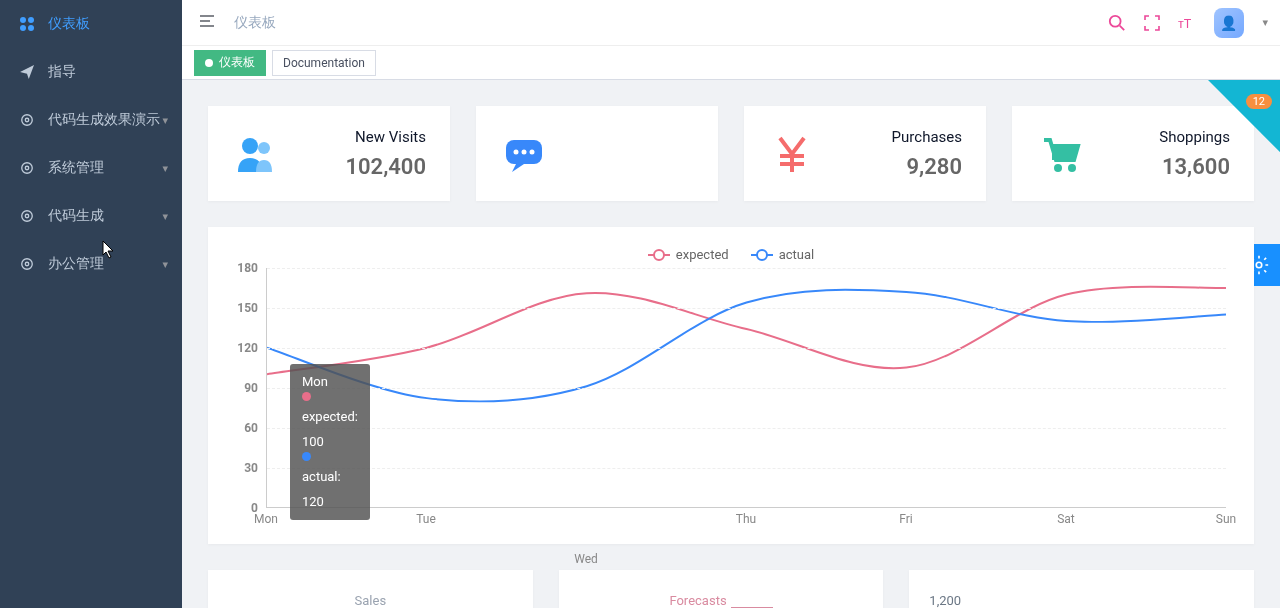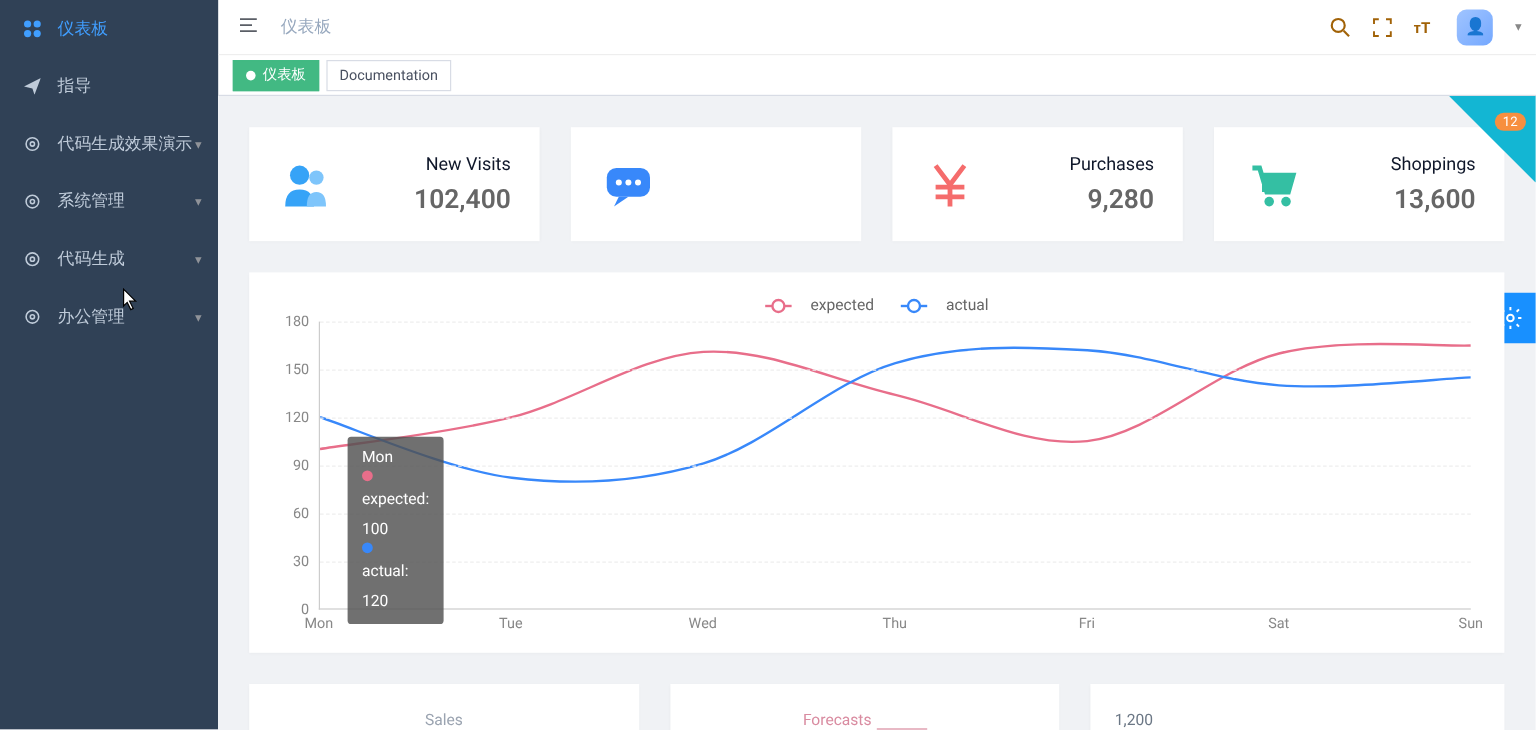--- a/index.html
+++ b/index.html
@@ -8,48 +8,48 @@
 .sidebar { width: 182px; background: #304156; height: 100%; flex-shrink: 0; }
 .side-item { display: flex; align-items: center; height: 48px; padding: 0 18px; color: #bfcbd9; font-size: 14px; cursor: pointer; position: relative; }
 .side-item.active { color: #409eff; }
 .side-item .ic { width: 18px; margin-right: 12px; display: flex; align-items: center; justify-content: center; }
 .side-item .chev { position: absolute; right: 14px; color: #909399; font-size: 11px; }
 .main { flex: 1; display: flex; flex-direction: column; background: #fff; }
 .topbar { height: 46px; display: flex; align-items: center; padding: 0 12px; border-bottom: 1px solid #eee; }
 .hamburger { cursor: pointer; padding: 4px; color: #5a5e66; }
 .breadcrumb { margin-left: 14px; color: #97a8be; font-size: 14px; }
 .top-actions { margin-left: auto; display: flex; align-items: center; gap: 18px; }
-.top-ic { cursor: pointer; color: #a16207; display: flex; align-items: flex-end; font-weight: bold; }
+.top-ic { cursor: pointer; color: #ec4899; display: flex; align-items: flex-end; }
 .avatar { width: 30px; height: 30px; border-radius: 8px; background: linear-gradient(135deg,#a0c4ff,#74a8ff); display:flex;align-items:center;justify-content:center; color:#fff; font-size:14px;}
 .caret-down { font-size: 11px; color:#888; }
 .tabs { height: 34px; border-bottom: 1px solid #d8dce5; display: flex; align-items: center; padding: 0 12px; gap: 6px; }
 .tab { height: 26px; border: 1px solid #d8dce5; padding: 0 10px; display: flex; align-items: center; font-size: 12px; color: #495060; background: #fff; cursor: pointer; gap:6px; }
 .tab.active { background: #42b983; color: #fff; border-color: #42b983; }
 .tab.active::before { content:""; width:8px; height:8px; border-radius:50%; background:#fff; display:inline-block; }
 .content { flex: 1; overflow-y: auto; background: #f0f2f5; padding: 26px; position: relative; }
 .corner-badge { position: absolute; top: 0; right: 0; width: 72px; height: 72px; overflow: hidden; }
 .corner-badge::before { content:""; position:absolute; width: 102px; height: 102px; background:#13b6d3; transform: rotate(45deg); top:-51px; right:-51px; }
 .corner-badge .num { position:absolute; top:14px; right:8px; background:#f78f3f; color:#fff; font-size:11px; padding:1px 7px; border-radius:10px; }
 .stats-row { display: flex; gap: 26px; }
 .stat-card { flex:1; background:#fff; padding: 22px 24px; display:flex; align-items:center; box-shadow: 0 1px 3px rgba(0,0,0,0.04); }
 .stat-card .stat-icon { width: 48px; height: 48px; display:flex; align-items:center; justify-content:center; }
 .stat-card .stat-txt { margin-left:auto; text-align:right; }
 .stat-title { color:#0f172a; font-size:15px; margin-bottom:8px; }
 .stat-value { color:#666; font-size:22px; font-weight:600; }
 .settings-fab { position:absolute; right:0; top:164px; width:42px; height:42px; background:#1890ff; display:flex; align-items:center; justify-content:center; color:#fff; cursor:pointer; border-radius:4px 0 0 4px; }
 .chart-card { background:#fff; margin-top:26px; padding:20px 20px 16px 20px; box-shadow: 0 1px 3px rgba(0,0,0,0.04); position:relative; }
 .legend { display:flex; justify-content:center; gap:22px; font-size:13px; color:#666; margin-bottom:6px; }
-.legend .lg { display:flex; align-items:center; gap:16px; cursor:pointer; }
+.legend .lg { display:flex; align-items:center; gap:6px; cursor:pointer; }
 .lg-dot { width:22px; height:2px; position:relative; }
 .lg-dot::after { content:""; width:8px; height:8px; border:2px solid; border-radius:50%; background:#fff; position:absolute; left:5px; top:-5px; }
 .lg-dot.red { background:#e86e8a; } .lg-dot.red::after{ border-color:#e86e8a; }
 .lg-dot.blue { background:#3888fa; } .lg-dot.blue::after{ border-color:#3888fa; }
 .chart-body { position:relative; height:260px; }
 .y-axis { position:absolute; left:0; top:0; height:240px; width:34px; }
-.y-tick { position:absolute; right:4px; font-size:12px; color:#888; transform:translateY(-50%); }
+.y-tick { position:absolute; right:4px; font-size:12px; color:#888; transform:translateY(-50%);font-weight:bold; }
 .plot { position:absolute; left:38px; right:8px; top:0; height:240px; border-left:1px solid #ccc; border-bottom:1px solid #ccc; }
 .x-axis { position:absolute; left:38px; right:8px; top:244px; height:16px; }
 .x-tick { position:absolute; font-size:12px; color:#888; transform:translateX(-50%); }
 .grid-line { position:absolute; left:0; right:0; border-top:1px dashed #eee; }
 svg.lines { position:absolute; inset:0; width:100%; height:100%; }
 .tooltip { position:absolute; background:rgba(80,80,80,0.82); color:#fff; font-size:13px; padding:8px 12px; border-radius:3px; line-height:1.5; }
 .tooltip .tline { display:flex; align-items:flex-start; gap:6px;flex-direction:column; }
 .tdot{ width:9px;height:9px;border-radius:50%; display:inline-block;}
 .tdot.r{background:#e86e8a;} .tdot.b{background:#3888fa;}
 .small-panels { display:flex; gap:26px; margin-top:26px; }
@@ -257,21 +257,21 @@
           <div class="grid-line" style="top: 200px;"></div>
               <div class="grid-line" style="top: 160px;"></div>
               <div class="grid-line" style="top: 120px;"></div>
               <div class="grid-line" style="top: 80px;"></div>
               <div class="grid-line" style="top: 40px;"></div>
               <div class="grid-line" style="top: 0px;"></div>
             </div>
           <div class="x-axis" id="xaxis">
               <div class="x-tick" style="left: 0%;">Mon</div>
               <div class="x-tick" style="left: 16.6667%;">Tue</div>
-              <div class="x-tick" style="left: 33.3333%;">Wed</div>
+              <div class="x-tick" style="left: 33.3333%; margin-top: 40px;">Wed</div>
               <div class="x-tick" style="left: 50%;">Thu</div>
               <div class="x-tick" style="left: 66.6667%;">Fri</div>
               <div class="x-tick" style="left: 83.3333%;">Sat</div>
               <div class="x-tick" style="left: 100%;">Sun</div>
             </div>
           <div class="tooltip" style="left:62px; top:96px;">
             <div>Mon</div>
             <div class="tline">
                 <span class="tdot r"></span>
                 <span>expected:</span> 

